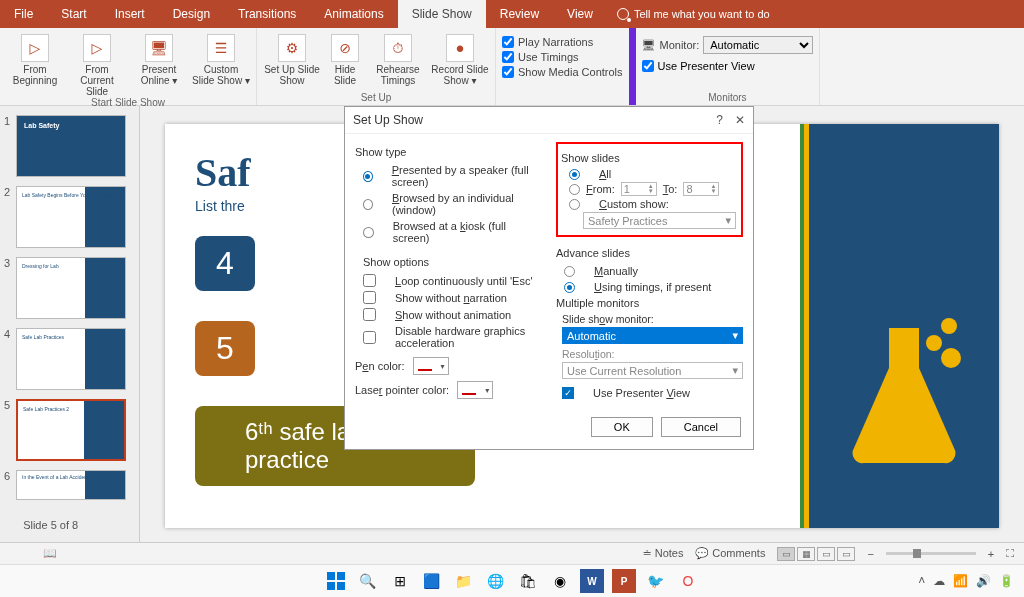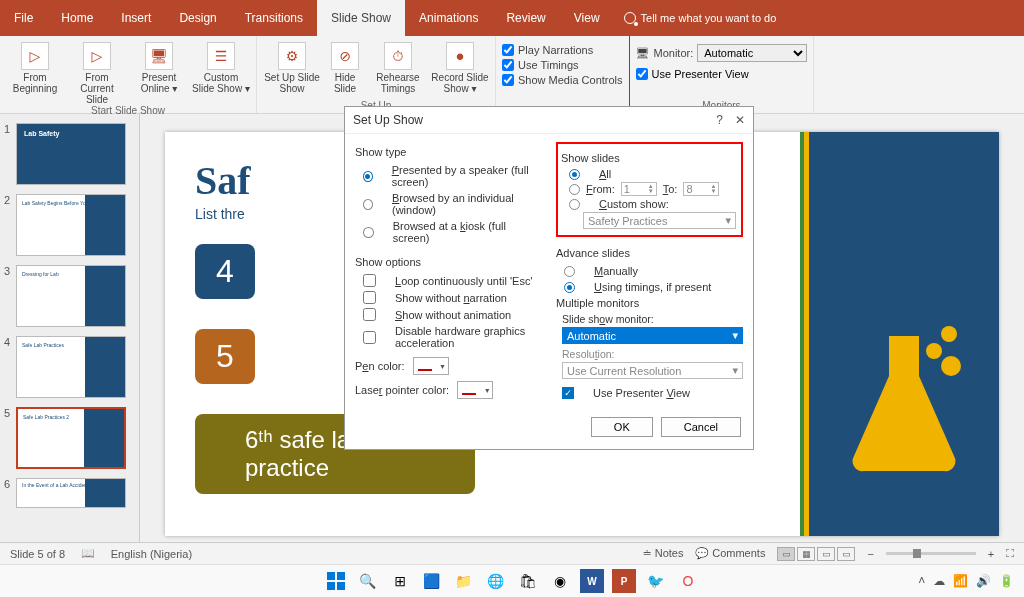--- a/index.html
+++ b/index.html
@@ -1,19 +1,19 @@
 <!DOCTYPE html>
 <html><head>
 <meta charset="utf-8">
 <style>
 * { margin: 0; padding: 0; box-sizing: border-box; font-family: "Segoe UI", Tahoma, sans-serif; }
 body { width: 1024px; height: 597px; background: #e6e6e6; overflow: hidden; position: relative; font-size: 11px; }
 
 
-.tabs { background: #b7472a; height: 36px; display: flex; align-items: stretch; color: #fff; }
+.tabs { background: #b7472a; height: 28px; display: flex; align-items: stretch; color: #fff; }
 .tab { padding: 0 14px; display: flex; align-items: center; font-size: 12px; cursor: pointer; }
 .tab.active { background: #f3f3f3; color: #444; }
 .tellme { display: flex; align-items: center; gap: 5px; padding: 0 10px; color: #fff; font-size: 11px; }
 .tellme-icon { width: 12px; height: 12px; border: 1.5px solid #fff; border-radius: 50%; position: relative; }
 .tellme-icon::after { content:""; position:absolute; width:4px; height:4px; background:#fff; border-radius:50%; bottom:-3px; right:-3px; }
 
 
 .ribbon { background: #f3f3f3; height: 78px; border-bottom: 1px solid #d4d4d4; display: flex; }
 .group { border-right: 1px solid #e0e0e0; padding: 4px 6px 2px 6px; display: flex; flex-direction: column; align-items: center; justify-content: space-between; }
 .group-buttons { display: flex; gap: 4px; }
@@ -88,26 +88,26 @@
 
 .taskbar { position:absolute; bottom:0; left:0; right:0; height:33px; background:#f9f9f9; border-top:1px solid #ddd; display:flex; align-items:center; justify-content:center; gap:8px;}
 .taskbar .ticon { width:24px; height:24px; display:flex; align-items:center; justify-content:center; font-size:14px;}
 .tray { position:absolute; right:10px; display:flex; gap:8px; align-items:center; color:#555; font-size:12px;}
 </style>
 </head>
 <body>
 
 <div class="tabs">
   <div class="tab">File</div>
-  <div class="tab">Home</div>
+  <div class="tab">Start</div>
   <div class="tab">Insert</div>
   <div class="tab">Design</div>
   <div class="tab">Transitions</div>
+  <div class="tab">Animations</div>
   <div class="tab active">Slide Show</div>
-  <div class="tab">Animations</div>
   <div class="tab">Review</div>
   <div class="tab">View</div>
   <div class="tellme">
     <span class="tellme-icon"></span>
     <span>Tell me what you want to do</span>
   </div>
 </div>
 
 <div class="ribbon">
   <div class="group">
@@ -145,21 +145,21 @@
           <div class="rbtn-icon">⏱</div>
           <div class="rbtn-label">Rehearse Timings</div>
         </div>
       <div class="rbtn">
           <div class="rbtn-icon">⏺</div>
           <div class="rbtn-label">Record Slide Show ▾</div>
         </div>
     </div>
     <div class="group-label">Set Up</div>
   </div>
-  <div class="group" style="border-right:1px solid #6d28d9; align-items:flex-start;">
+  <div class="group" style="border-right:7px solid #6d28d9; align-items:flex-start;">
     <div class="checks">
       <label class="chk">
           <input type="checkbox" checked="" style="">
           <span>Play Narrations</span>
         </label>
       <label class="chk">
           <input type="checkbox" checked="" style="">
           <span>Use Timings</span>
         </label>
       <label class="chk">
@@ -267,21 +267,21 @@
         </div>
       <div class="radio">
           <span class="r-circ"></span>
           <span><span class="underline">B</span>rowsed by an individual (window)</span>
         </div>
       <div class="radio">
           <span class="r-circ"></span>
           <span>Browsed at a <span class="underline">k</span>iosk (full screen)</span>
         </div>
 
-      <div class="sect" style="margin-top:10px;">Show options</div>
+      <div class="sect" style="margin-top:10px;margin-left:8px;">Show options</div>
       <label class="cb">
           <input type="checkbox" style="">
           <span><span class="underline">L</span>oop continuously until 'Esc'</span>
         </label>
       <label class="cb">
           <input type="checkbox" style="">
           <span>Show without <span class="underline">n</span>arration</span>
         </label>
       <label class="cb">
           <input type="checkbox" style="">
@@ -359,21 +359,21 @@
         </div>
     </div>
   </div>
   <div class="dlg-buttons">
     <button class="dlg-btn">OK</button>
     <button class="dlg-btn">Cancel</button>
   </div>
 </div>
 
 <div class="status">
-  <div style="display:flex; gap:16px; align-items:center;">
+  <div style="display:flex; gap:16px; align-items:center;flex-direction:column;">
     <span>Slide 5 of 8</span>
     <span>📖</span>
     <span>English (Nigeria)</span>
   </div>
   <div class="status-right">
     <span>≐ <span>Notes</span></span>
     <span>💬 <span>Comments</span></span>
     <div class="view-icons">
       <span class="active">▭</span>
       <span>▦</span>

